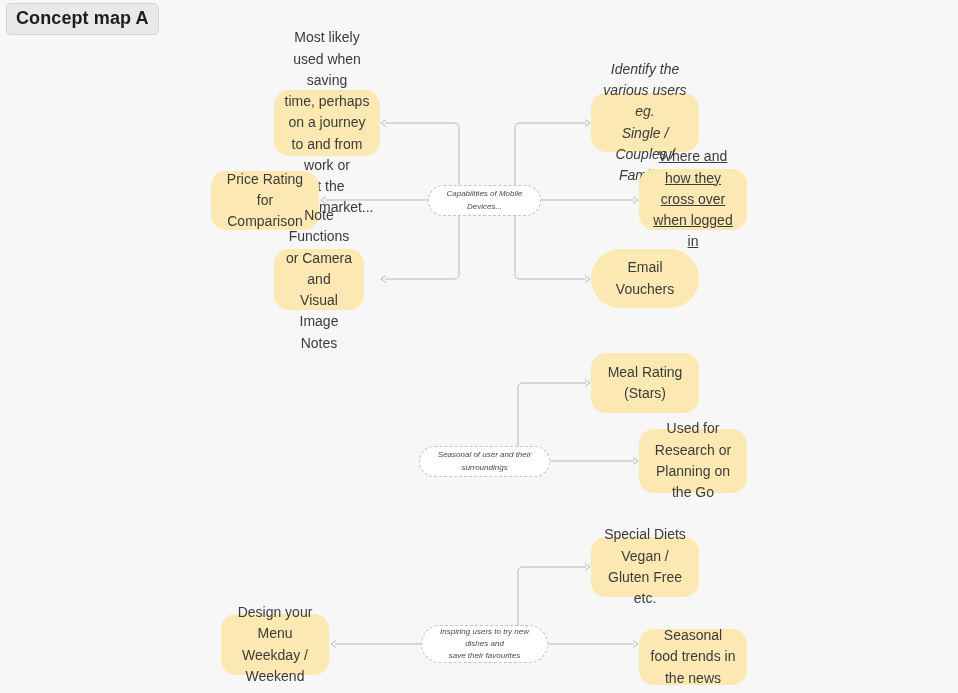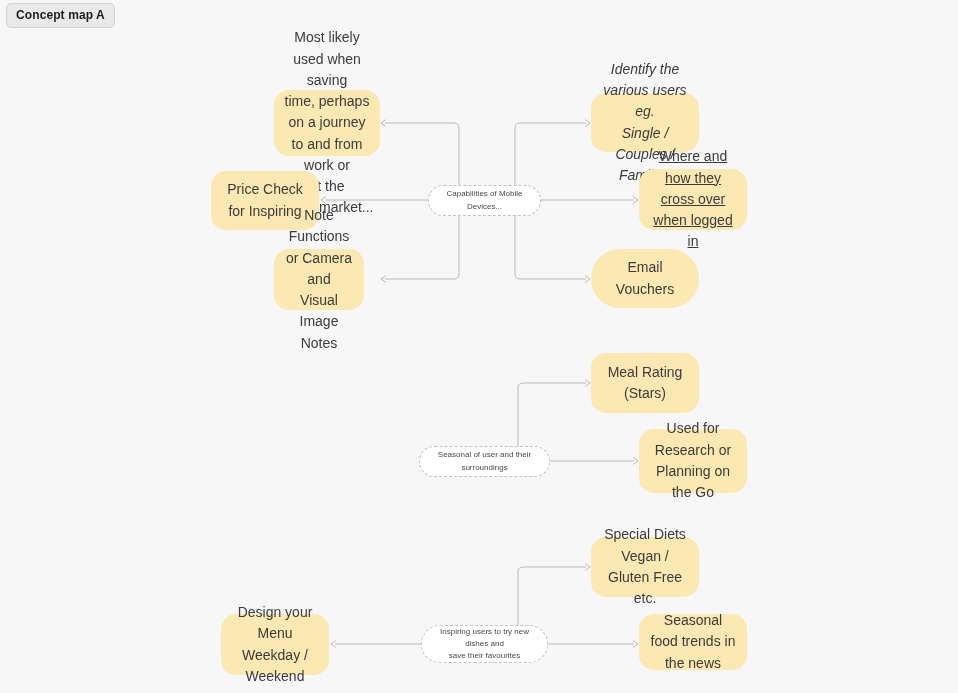--- a/index.html
+++ b/index.html
@@ -25,21 +25,21 @@
 
   
   #title-badge {
     position: absolute;
     left: 6px;
     top: 3px;
     background: #e9e9e9;
     border: 1px solid #d4d4d4;
     border-radius: 5px;
     padding: 4px 9px 5px 9px;
-    font-size: 12px;
+    font-size: 18px;
     font-weight: bold;
     color: #1d1d1d;
     letter-spacing: .1px;
     white-space: nowrap;
     z-index: 40;
   }
 
   
   #edges {
     position: absolute;
@@ -76,20 +76,21 @@
     padding: 4px 10px;
   }
 
   .node.central {
     background: #ffffff;
     border: 1px dashed #c2c2c2;
     border-radius: 19px;
     color: #4a4a4a;
     font-size: 8px;
     padding: 4px 12px;
+    font-style: italic;
   }
 </style>
 </head>
 <body>
 
 <div id="canvas">
 
   <div id="title-badge">Concept map A</div>
 
   <svg id="edges" viewBox="0 0 958 693" width="958" height="693">
@@ -143,21 +144,21 @@
       <div class="node central" style="left: 428px; top: 185px; width: 113px; height: 31px;">
         <span class="node-label">Capabilities of Mobile Devices...</span>
       </div>
       <div class="node topic" style="left: 274px; top: 90px; width: 106px; height: 66px;">
         <span class="node-label">Most likely used when saving
 time, perhaps on a journey
 to and from work or
 at the supermarket...</span>
       </div>
       <div class="node topic" style="left: 211px; top: 171px; width: 108px; height: 59px;">
-        <span class="node-label">Price Check for Inspiring</span>
+        <span class="node-label">Price Rating for Comparison</span>
       </div>
       <div class="node topic" style="left: 274px; top: 249px; width: 90px; height: 61px;">
         <span class="node-label">Note Functions or Camera and
 Visual Image Notes</span>
       </div>
       <div class="node topic" style="left: 591px; top: 93px; width: 108px; height: 59px; font-style: italic;">
         <span class="node-label">Identify the various users eg.
 Single / Couples / Families</span>
       </div>
       <div class="node topic" style="left: 639px; top: 169px; width: 108px; height: 61px; text-decoration: underline;">
@@ -178,21 +179,21 @@
 Planning on the Go</span>
       </div>
       <div class="node central" style="left: 421px; top: 625px; width: 127px; height: 38px; justify-content: center;">
         <span class="node-label">Inspiring users to try new dishes and
 save their favourites</span>
       </div>
       <div class="node topic" style="left: 591px; top: 537px; width: 108px; height: 60px;">
         <span class="node-label">Special Diets
 Vegan / Gluten Free etc.</span>
       </div>
-      <div class="node topic" style="left: 639px; top: 614px; width: 108px; height: 56px;">
+      <div class="node topic" style="left: 639px; top: 629px; width: 108px; height: 56px;">
         <span class="node-label">Seasonal food trends in the news</span>
       </div>
       <div class="node topic" style="left: 221px; top: 614px; width: 108px; height: 61px;">
         <span class="node-label">Design your Menu
 Weekday / Weekend</span>
       </div>
     </div>
 
 </div>
 

